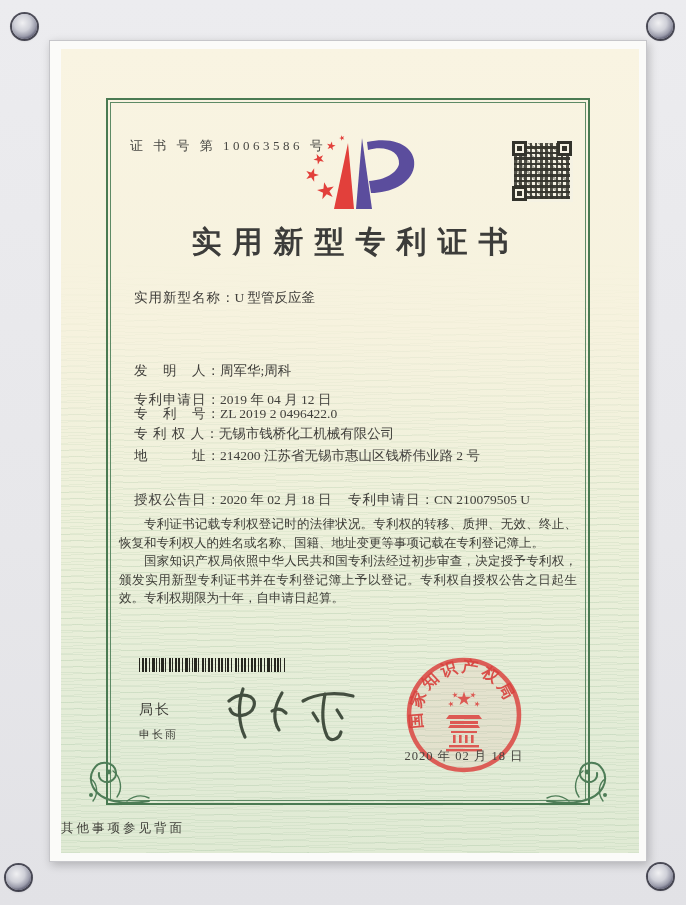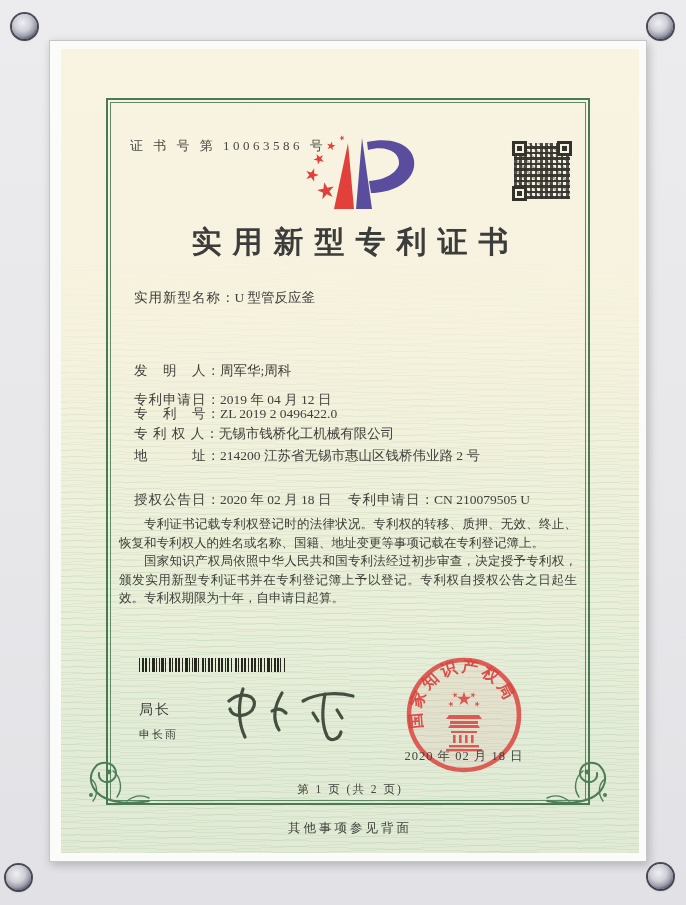--- a/index.html
+++ b/index.html
@@ -83,21 +83,21 @@
   .director-name  { position:absolute; left:78px; top:678px; font-size:11px; letter-spacing:2px; color:#3e3e38; }
 
   .signature { position:absolute; left:158px; top:634px; width:150px; height:66px; }
 
   .seal { position:absolute; left:343px; top:606px; width:120px; height:120px; }
   .seal-date { position:absolute; left:340px; top:699px; width:126px; text-align:center;
                font-size:12.5px; letter-spacing:1px; color:#45443f; z-index:3; }
 
   .page-info { position:absolute; left:0; top:733px; width:100%; text-align:center;
                font-size:11.5px; letter-spacing:2px; color:#44443e; }
-  .back-note { position:absolute; left:0; top:771px; width:100%; text-align:center;
+  .back-note { position:absolute; left:0; top:771px; width:100%; 
                font-size:12.5px; letter-spacing:3px; color:#3e3e38; }
 </style>
 </head>
 <body>
 
 <div class="board">
   <div class="screw tl"></div>
   <div class="screw tr"></div>
   <div class="screw bl"></div>
   <div class="screw br"></div>
@@ -205,17 +205,16 @@
           <rect x="49" y="80" width="2.6" height="8"></rect>
             <rect x="55" y="80" width="2.6" height="8"></rect>
           <rect x="61" y="80" width="2.6" height="8"></rect>
             <rect x="67" y="80" width="2.6" height="8"></rect>
           <rect x="45" y="90" width="30" height="2.4"></rect>
           <rect x="42" y="94" width="36" height="2.4"></rect>
         </g>
       </svg>
       <div class="seal-date">2020 年 02 月 18 日</div>
 
-      <div class="page-info">第 1 页 (共 2 页)</div>
       <div class="back-note">其他事项参见背面</div>
     </div>
   </div>
 </div>
 
 </body></html>

